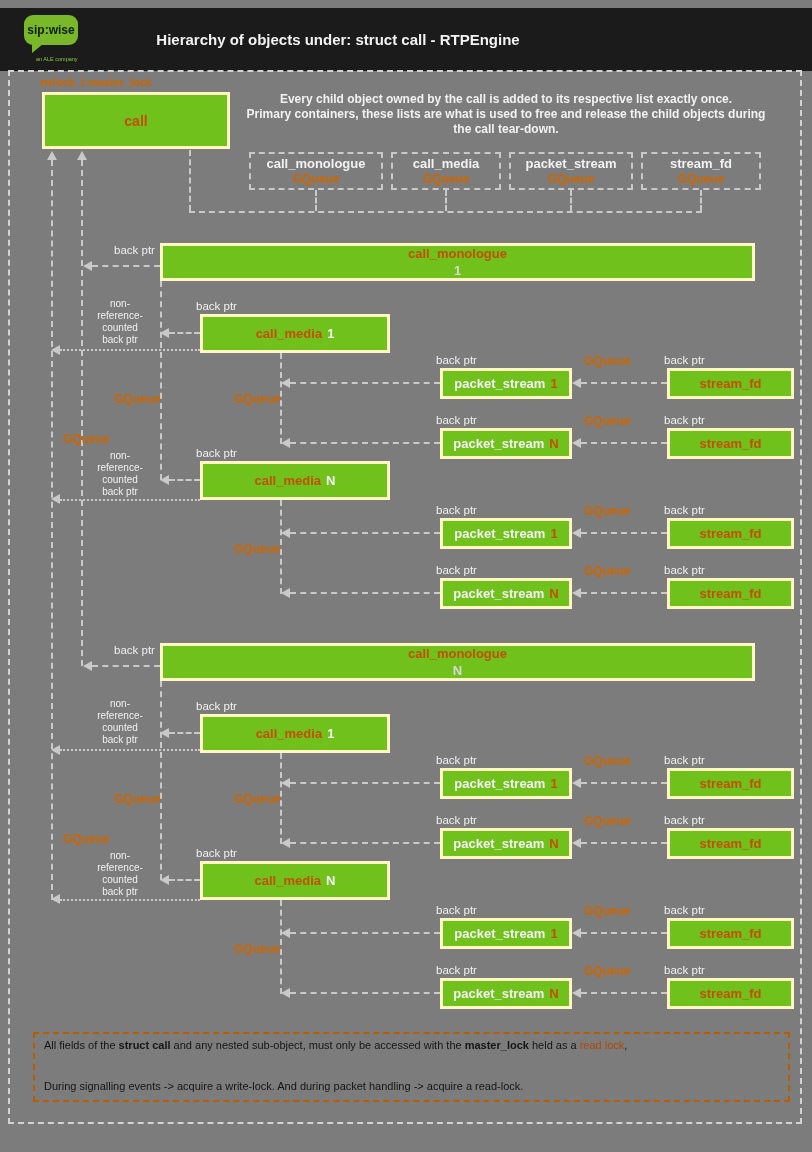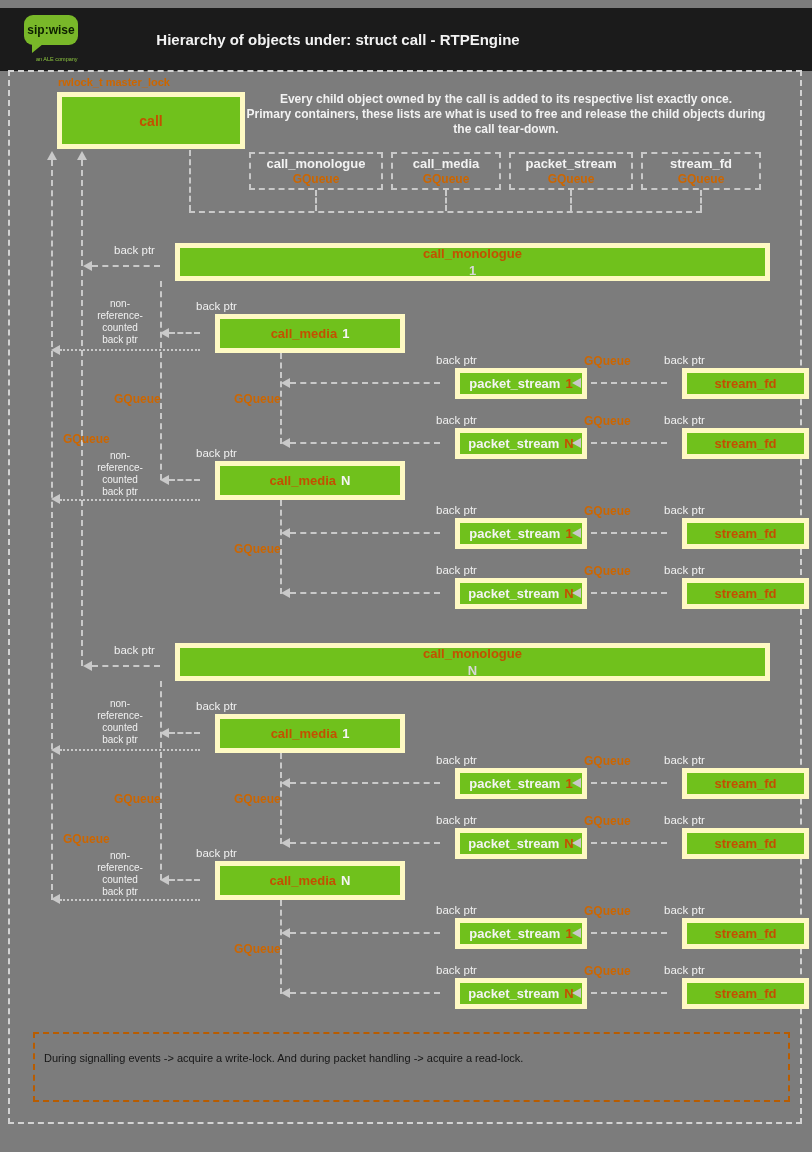--- a/index.html
+++ b/index.html
@@ -10,22 +10,22 @@
   .header-title{position:absolute;left:0;top:0;width:676px;height:63px;display:flex;align-items:center;
                 justify-content:center;color:#f2f2f2;font-size:15px;font-weight:bold;}
   .logo{position:absolute;left:24px;top:7px;width:70px;height:50px;}
   .logo-bubble{position:absolute;left:0;top:0;width:54px;height:30px;background:#79b829;border-radius:9px;
                display:flex;align-items:center;justify-content:center;color:#0c1e00;font-size:12px;font-weight:bold;}
   .logo-tail{position:absolute;left:8px;top:29px;width:0;height:0;border-top:9px solid #79b829;border-right:11px solid transparent;}
   .logo-tagline{position:absolute;left:12px;top:41px;color:#8cc63f;font-size:5.5px;white-space:nowrap;}
   
   .container{position:absolute;left:8px;top:70px;width:794px;height:1054px;border:2px dashed #d2d2d2;box-sizing:border-box;}
   
-  .gbox{position:absolute;background:#70c11c;border:5px solid #fef9c3;box-sizing:border-box;
-        display:flex;align-items:center;justify-content:center;gap:5px;font-weight:bold;font-size:13px;z-index:2;margin-left:15px;}
+  .gbox{position:absolute;background:#70c11c;border:3px solid #fef9c3;box-sizing:border-box;
+        display:flex;align-items:center;justify-content:center;gap:5px;font-weight:bold;font-size:13px;z-index:2;}
   .gbox .o{color:#c35000;}
   .gbox .w{color:#f4f4f4;}
   .gbox .num{color:#d8d8d8;}
   .wide{flex-direction:column;gap:0;line-height:17px;}
   .callbox{font-size:14px;}
   
   .qbox{position:absolute;border:2px dashed #c9c9c9;box-sizing:border-box;text-align:center;padding-top:2px;height:38px;}
   .qt{display:block;color:#f2f2f2;font-weight:bold;font-size:13px;line-height:16px;}
   .qs{display:block;color:#cc6600;font-weight:bold;font-size:12px;line-height:15px;}
   
@@ -43,42 +43,42 @@
   .dl{position:absolute;border-top:2px dotted #c9c9c9;height:0;z-index:1;}
   .al{position:absolute;width:0;height:0;border-top:5px solid transparent;border-bottom:5px solid transparent;
       border-right:9px solid #c9c9c9;z-index:3;}
   .au{position:absolute;width:0;height:0;border-left:5px solid transparent;border-right:5px solid transparent;
       border-bottom:9px solid #c9c9c9;z-index:3;}
   
   .notebox{position:absolute;left:33px;top:1032px;width:757px;height:70px;border:2px dashed #b85c00;
            box-sizing:border-box;padding:5px 9px;color:#161616;font-size:11px;line-height:13px;}
   .notebox .b{font-weight:bold;}
   .notebox .ol{color:#b34700;}
-  .note-l3{margin-top:13px;}
+  .note-l3{margin-top:28px;}
   .footnote{position:absolute;left:12px;top:1133px;color:#1c1c1c;font-size:11px;}
 </style>
 </head>
 <body>
 
 <div class="stage">
 
   <div class="header">
     <div class="logo">
       <div class="logo-bubble">
         <span>sip:wise</span>
       </div>
       <div class="logo-tail"></div>
       <div class="logo-tagline">an ALE company</div>
     </div>
     <div class="header-title">Hierarchy of objects under: struct call - RTPEngine</div>
   </div>
 
   <div class="container"></div>
 
-  <span class="ml" style="left:58px;top:76px">rwlock_t master_lock</span>
+  <span class="ml" style="left:40px;top:76px">rwlock_t master_lock</span>
   <div class="gbox callbox" style="left:42px;top:92px;width:188px;height:57px">
     <span class="o">call</span>
   </div>
 
   <div class="intro">
     <p>Every child object owned by the call is added to its respective list exactly once.</p>
     <p>Primary containers, these lists are what is used to free and release the child objects during the call tear-down.</p>
   </div>
 
   <div class="qbox" style="left:249px;top:152px;width:134px">
@@ -322,17 +322,20 @@
   </div>
   <span class="gq" style="left:584px;top:964px">GQueue</span>
   <span class="bp" style="left:664px;top:964px">back ptr</span>
   <i class="al" style="left:572px;top:988px"></i>
   <i class="hl" style="left:581px;top:992px;width:86px"></i>
   <div class="gbox" style="left:667px;top:978px;width:127px;height:31px">
     <span class="o">stream_fd</span>
   </div>
 
   <div class="notebox">
+    <div>
+      <span>All fields of the </span><span class="b">struct call</span><span> and any nested sub-object, must only be accessed with the </span><span class="b">master_lock</span><span> held as a </span><span class="ol">read lock</span><span>,</span>
+    </div>
     <div class="note-l3">During signalling events -&gt; acquire a write-lock. And during packet handling -&gt; acquire a read-lock.</div>
   </div>
 
 
 </div>
 
 </body></html>

